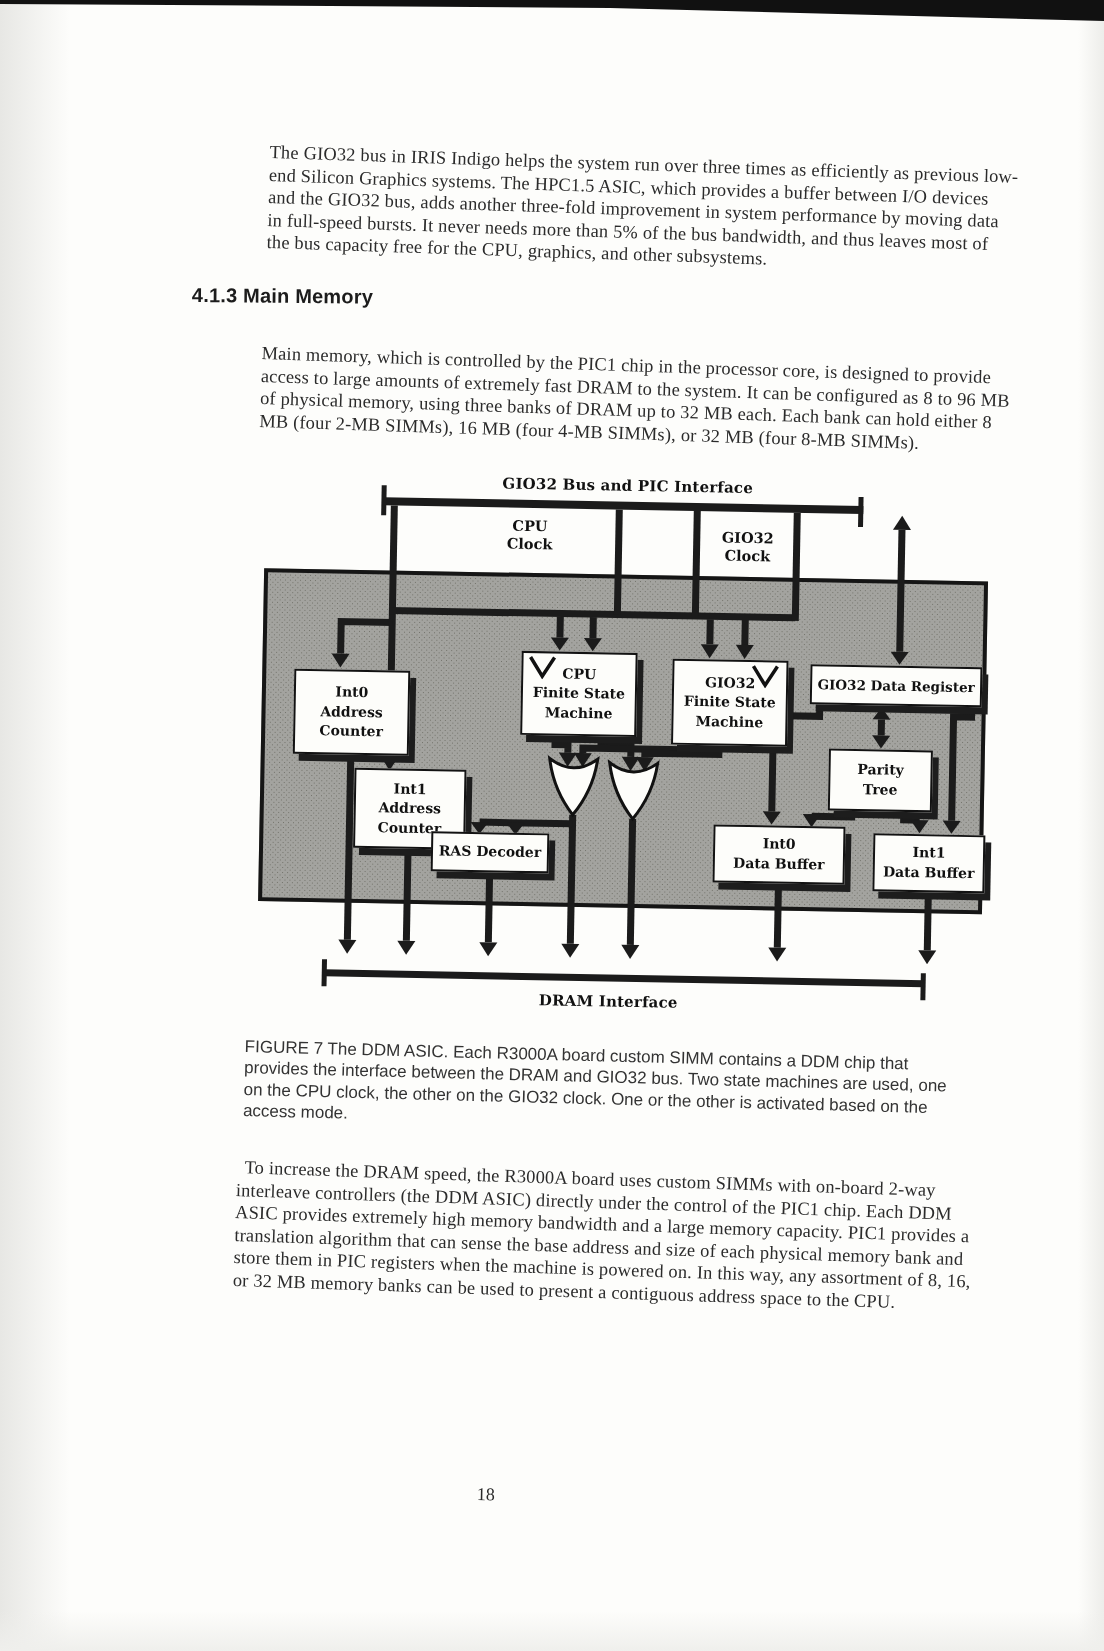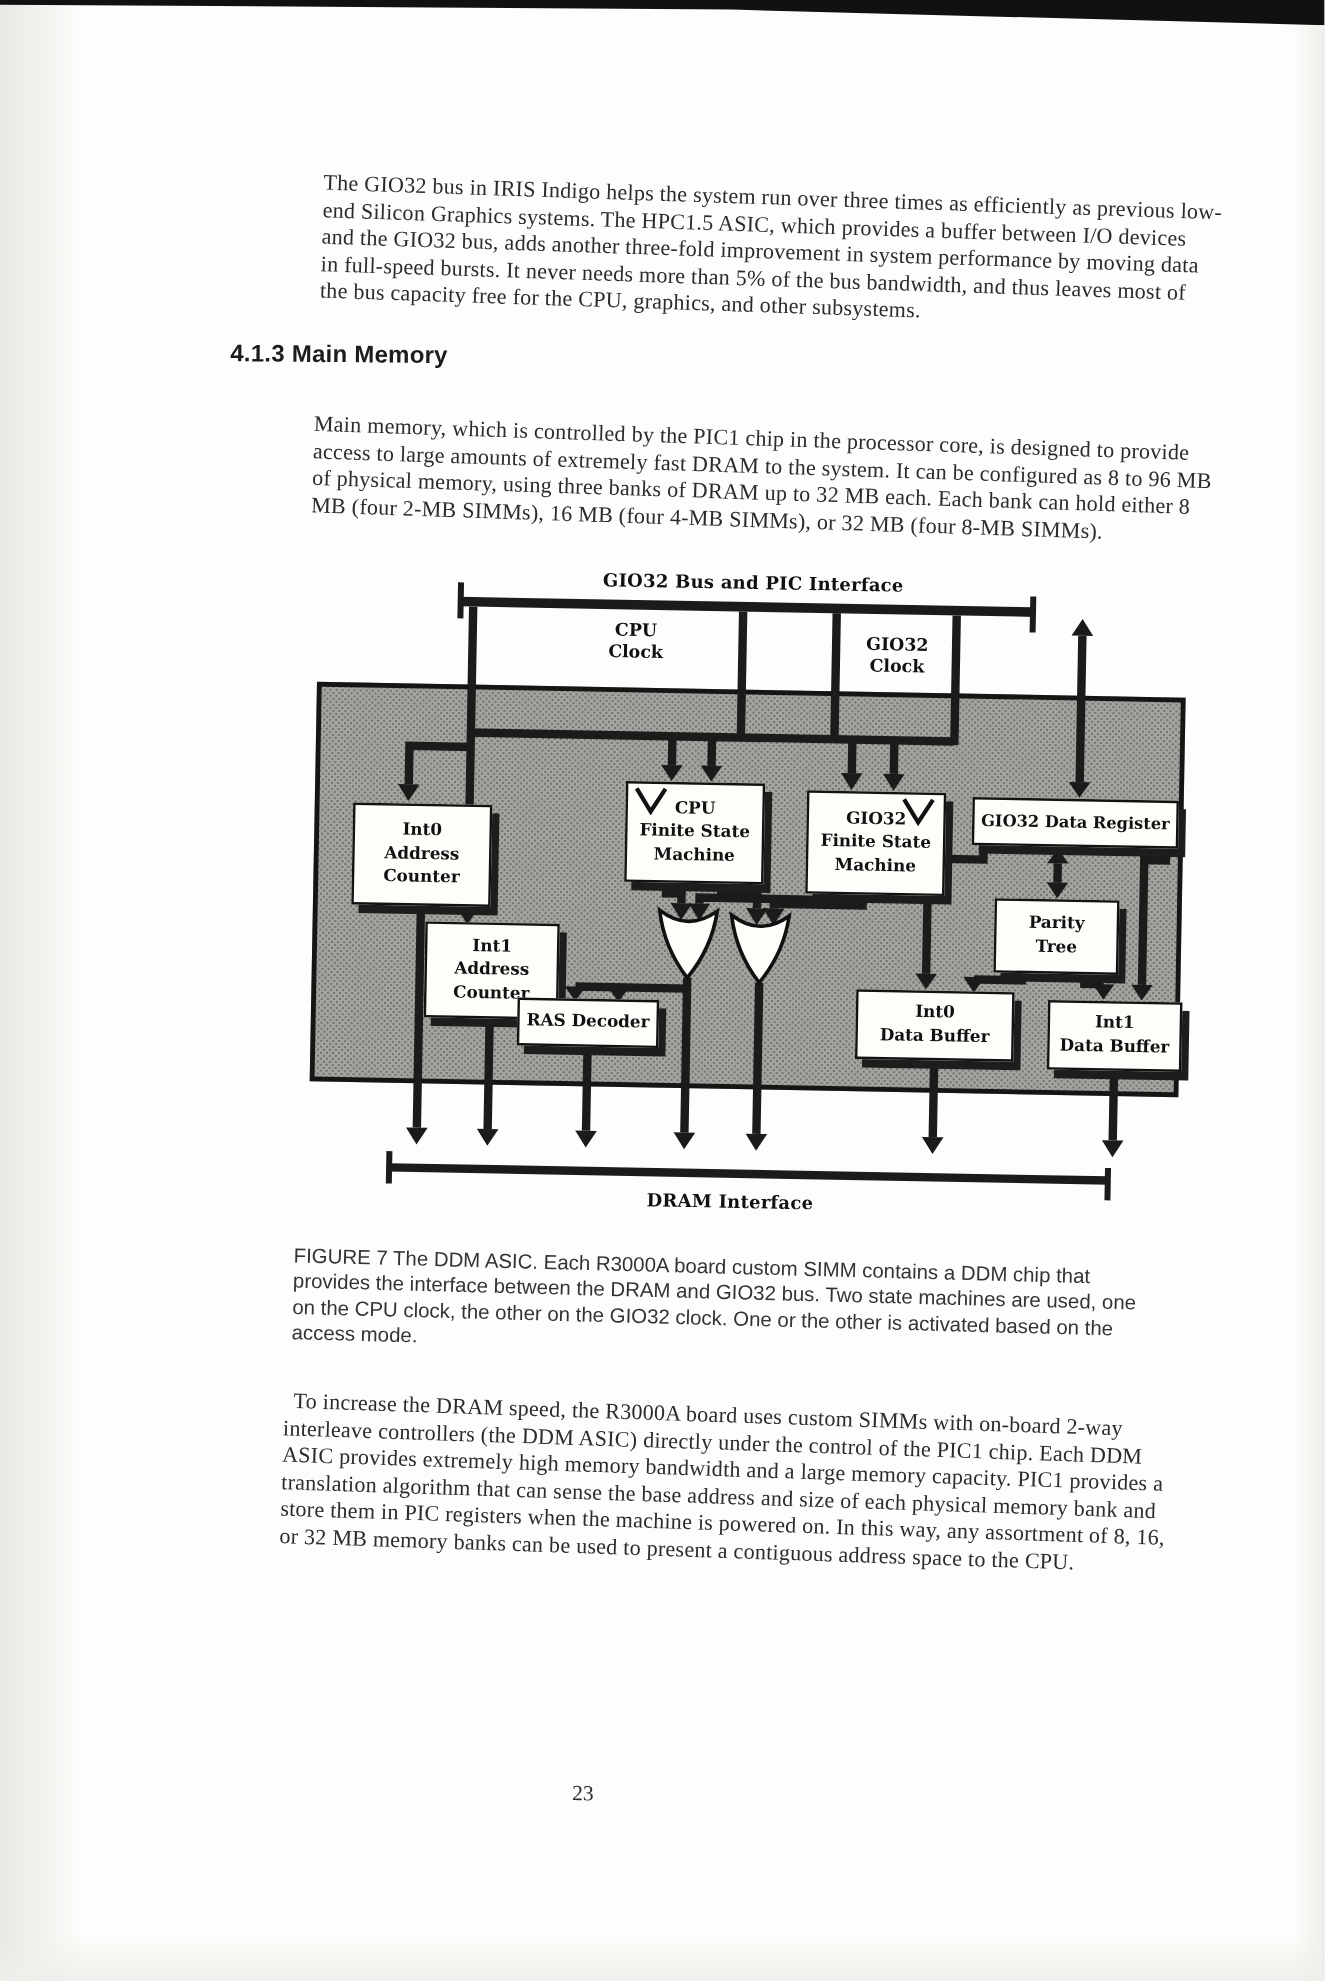--- a/index.html
+++ b/index.html
@@ -258,14 +258,14 @@
 
   <div class="textblock body-text para3">
     <div class="line" style="padding-left:8px;">To increase the DRAM speed, the R3000A board uses custom SIMMs with on-board 2-way</div>
     <div class="line">interleave controllers (the DDM ASIC) directly under the control of the PIC1 chip. Each DDM</div>
     <div class="line">ASIC provides extremely high memory bandwidth and a large memory capacity. PIC1 provides a</div>
     <div class="line">translation algorithm that can sense the base address and size of each physical memory bank and</div>
     <div class="line">store them in PIC registers when the machine is powered on. In this way, any assortment of 8, 16,</div>
     <div class="line">or 32 MB memory banks can be used to present a contiguous address space to the CPU.</div>
   </div>
 
-  <div class="textblock pagenum">23</div>
+  <div class="textblock pagenum">18</div>
 </div>
 
 </body></html>

